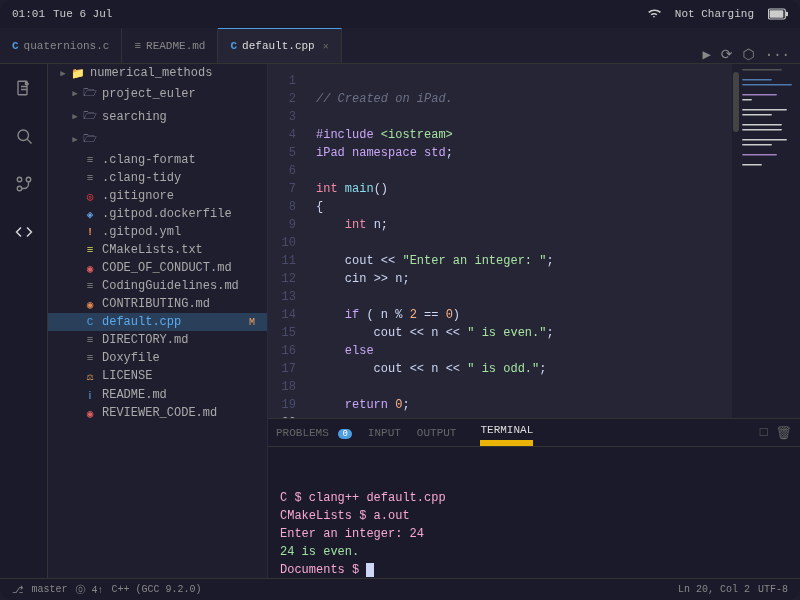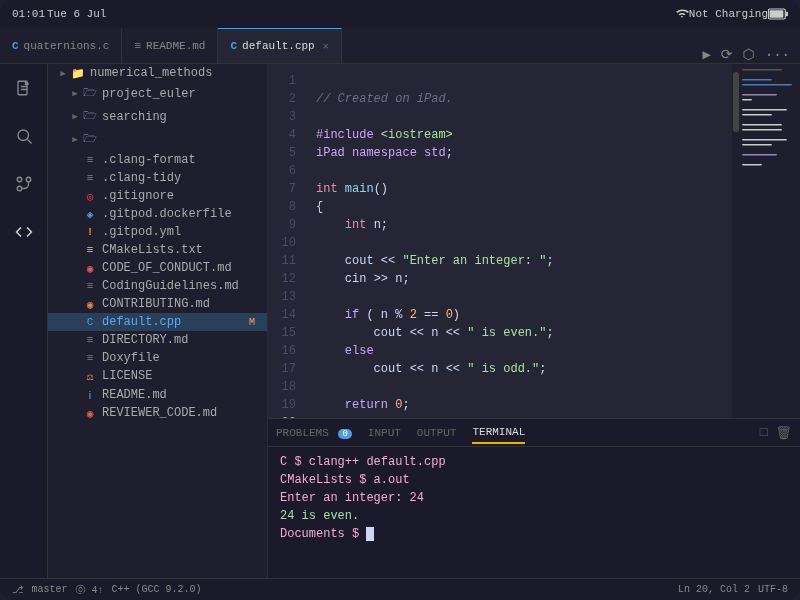--- a/index.html
+++ b/index.html
@@ -19,24 +19,24 @@
       display: flex;
       align-items: center;
       justify-content: space-between;
       padding: 0 12px;
       color: #ccc;
       font-size: 11px;
     }
     #topbar-left, #topbar-right {
       display: flex;
       align-items: center;
-      gap: 2px;
+      gap: 8px;
     }
     #topbar-right {
-      gap: 0;
+      gap: 14px;
     }
 
     
     #tabbar {
       background: #1e1e2e;
       height: 36px;
       display: flex;
       align-items: flex-end;
       border-bottom: 1px solid #333;
     }
@@ -208,38 +208,40 @@
       overflow: hidden;
     }
 
     
     #panel {
       background: #1a1a2a;
       border-top: 1px solid #333;
       height: 160px;
       display: flex;
       flex-direction: column;
+      gap: 36px;
     }
     #panel-tabs {
       display: flex;
       align-items: center;
       height: 28px;
       border-bottom: 1px solid #333;
       padding: 0 8px;
       gap: 16px;
     }
     .panel-tab {
       font-size: 11px;
       color: #666;
       cursor: pointer;
       padding: 4px 0;
     }
     .panel-tab.active {
       color: #ddd;
-      border-bottom: 2px solid #eab308;
+      border-bottom: 6px solid #eab308;
+      margin-left: 8px;
     }
     .panel-tab-badge {
       background: #4e9de0;
       color: #fff;
       font-size: 9px;
       padding: 0 4px;
       border-radius: 8px;
       margin-left: 3px;
     }
     .panel-actions {

